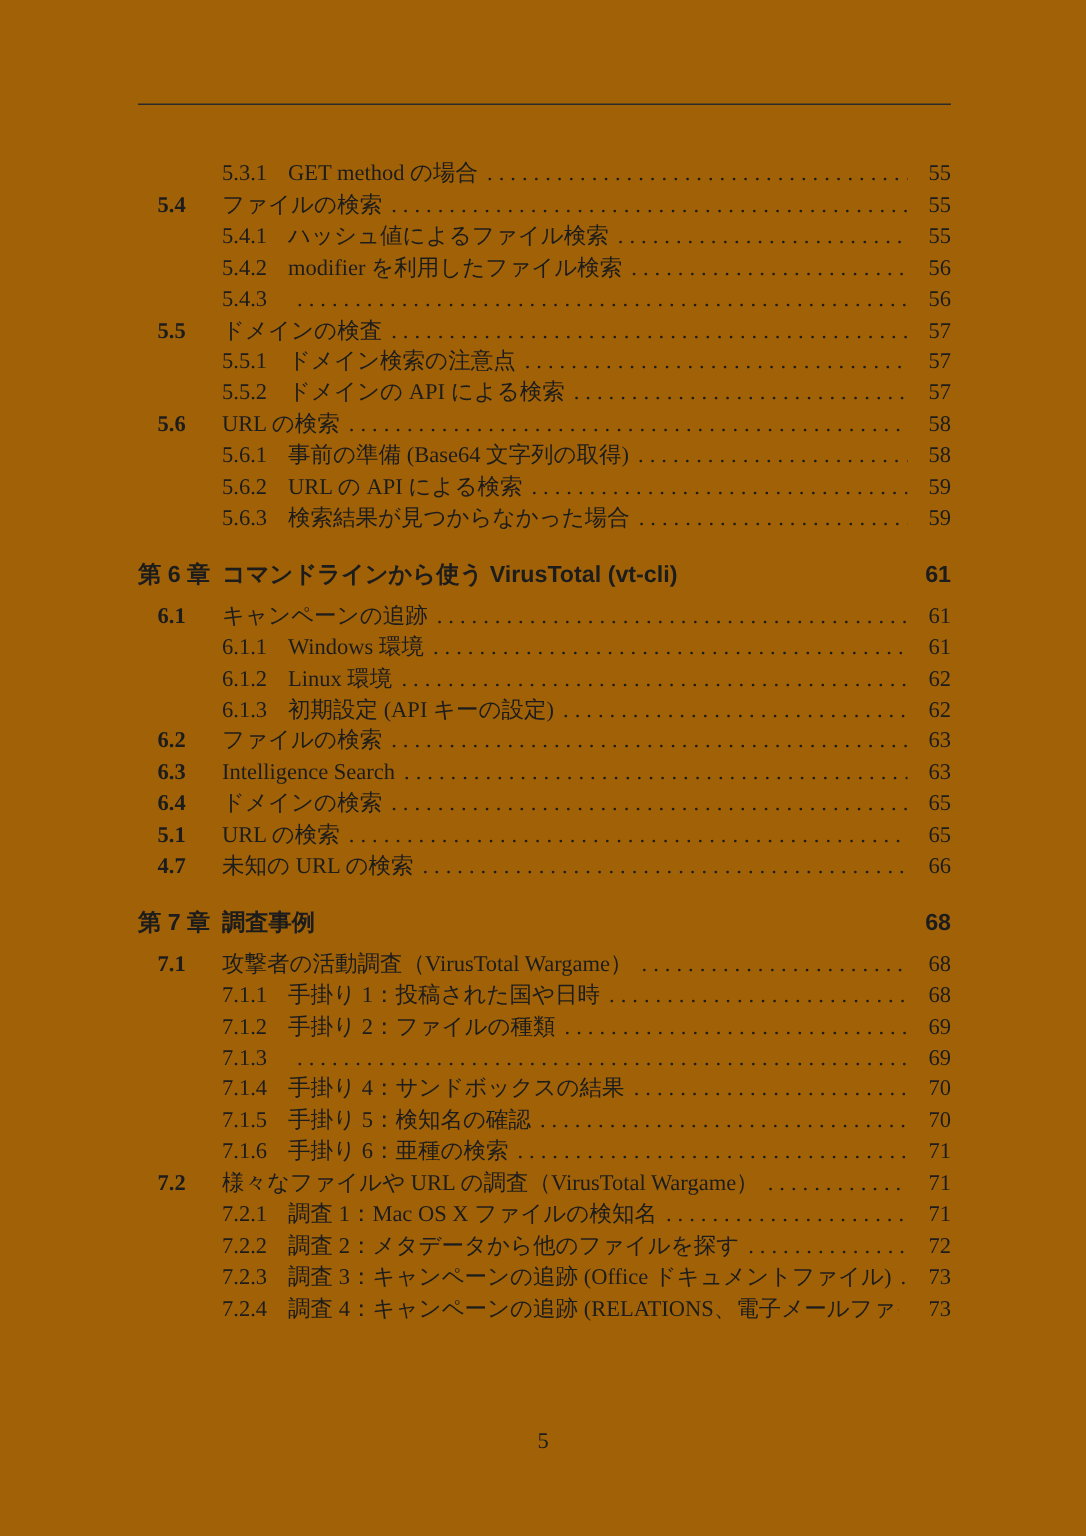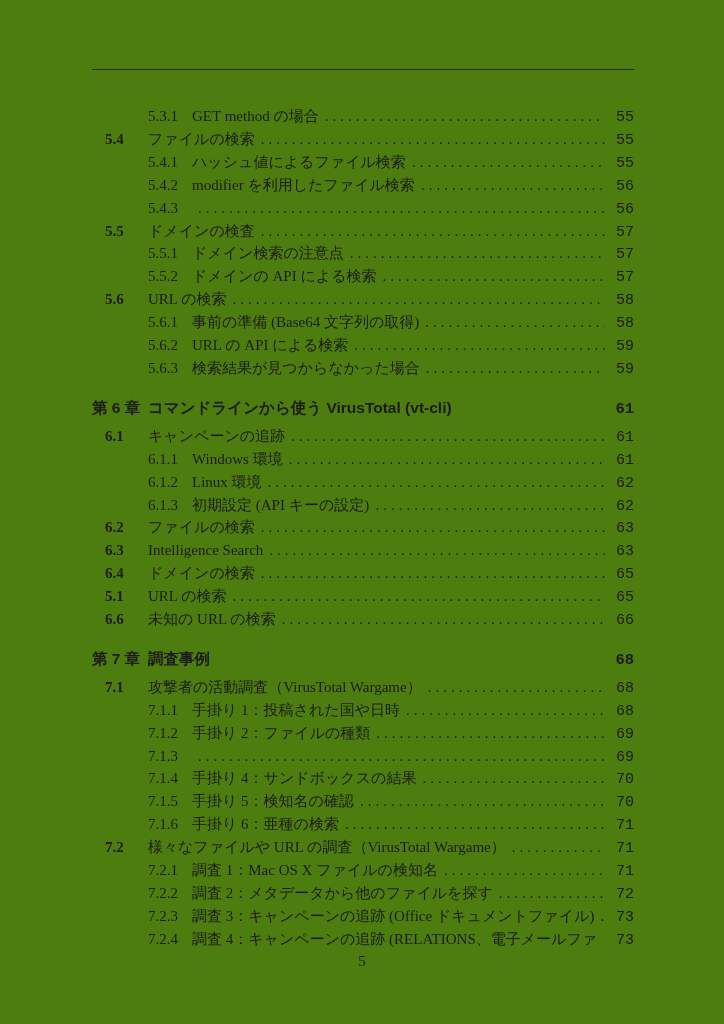--- a/index.html
+++ b/index.html
@@ -5,21 +5,21 @@
   html, body { margin: 0; padding: 0; background: #ffffff; }
   body {
     font-family: "Liberation Serif", "DejaVu Serif", serif;
     color: #1c1c1c;
     -webkit-font-smoothing: antialiased;
   }
   .page {
     position: relative;
     width: 724px;
     height: 1024px;
-    background: #4d7c0f;
+    background: #a16207;
     overflow: hidden;
     margin: 0 auto;
   }
   .header-rule {
     position: absolute;
     top: 69px;
     left: 92px;
     width: 542px;
     border-top: 1.2px solid #2a2a2a;
   }
@@ -57,21 +57,20 @@
   }
   .fill.dots::after {
     content: "................................................................................";
     letter-spacing: 4px;
     color: #1c1c1c;
   }
   .pg {
     flex: 0 0 auto;
     min-width: 26px;
     text-align: right;
-    font-family: Liberation Mono, monospace;
   }
   .footer {
     position: absolute;
     left: 0;
     right: 0;
     top: 953px;
     text-align: center;
     font-size: 15px;
   }
 </style>
@@ -200,21 +199,21 @@
         <span class="fill dots"></span>
         <span class="pg">65</span>
       </div>
       <div class="row section">
         <span class="num">5.1</span>
         <span class="title">URL の検索</span>
         <span class="fill dots"></span>
         <span class="pg">65</span>
       </div>
       <div class="row section">
-        <span class="num">6.6</span>
+        <span class="num">4.7</span>
         <span class="title">未知の URL の検索</span>
         <span class="fill dots"></span>
         <span class="pg">66</span>
       </div>
       <div class="row chapter">
         <span class="num">第 7 章</span>
         <span class="title">調査事例</span>
         <span class="fill"></span>
         <span class="pg">68</span>
       </div>

